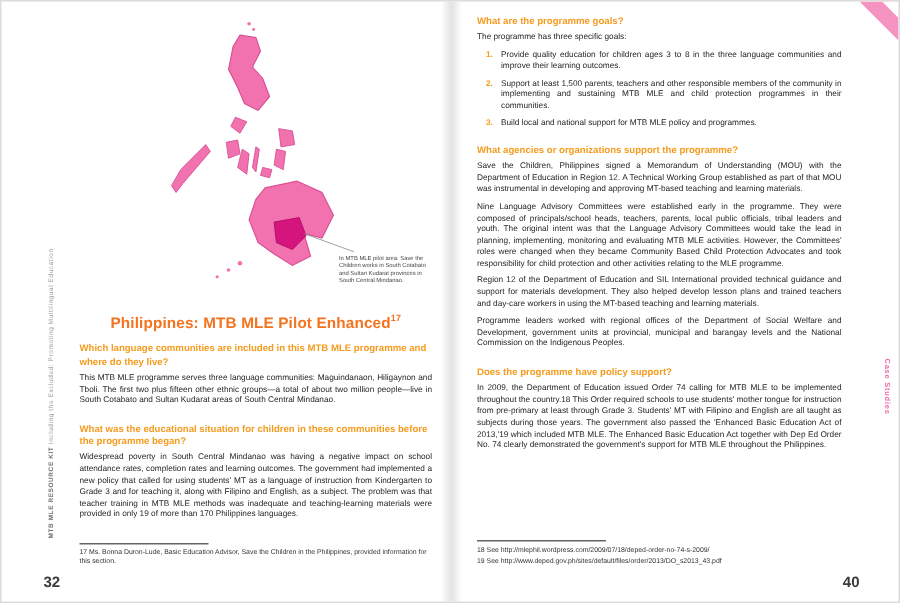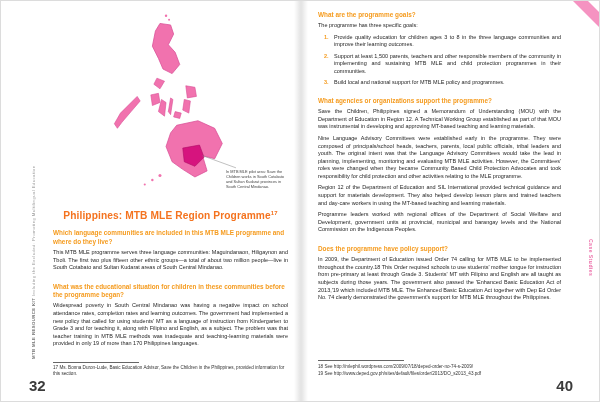--- a/index.html
+++ b/index.html
@@ -22,21 +22,21 @@
   .goal { display:flex; margin:0 0 3.5px 6px; }
   .goal-num { color:#F59B1E; font-weight:bold; font-size:5.5px; line-height:1.38; flex:none; width:10px; }
   .goal-text { font-size:5.5px; line-height:1.38; color:#1f1f1f; text-align:justify; }
 
   
   .footnote-block { margin-top:auto; }
   .fn-rule { width:86px; border-top:0.6px solid #666; margin-bottom:2.5px; }
   .fn { font-size:4.6px; color:#333; line-height:1.35; margin-bottom:1.5px; }
 
   
-  .pagenum { position:absolute; bottom:7px; font-size:15px; font-weight:bold; color:#3b3b3b; }
+  .pagenum { position:absolute; bottom:7px; font-size:10px; font-weight:bold; color:#3b3b3b; }
   .pagenum-left { left:28px; }
   .pagenum-right { right:26px; }
 
   
   .edge-left { position:absolute; left:30px; top:188px; height:170px;
                writing-mode:vertical-rl; transform:rotate(180deg);
                font-size:4.3px; color:#9a9a9a; letter-spacing:0.4px; white-space:nowrap; }
   .edge-left .bold-part { font-weight:bold; color:#6f6f6f; }
   .edge-right { position:absolute; right:5px; top:238px;
                 writing-mode:vertical-rl;
@@ -92,21 +92,21 @@
         <circle cx="96" cy="214" r="2" fill="#F172AE"></circle>
         <circle cx="86" cy="220" r="1.6" fill="#F172AE"></circle>
         <circle cx="76" cy="226" r="1.4" fill="#F172AE"></circle>
 
         <line x1="152" y1="188" x2="196" y2="204" stroke="#8a8a8a" stroke-width="0.7"></line>
       </svg>
       <div class="map-caption">In MTB MLE pilot area: Save the Children works in South Cotabato and Sultan Kudarat provinces in South Central Mindanao.</div>
     </div>
 
     <div class="article-title">
-      <span>Philippines: MTB MLE Region Programme</span><span class="sup">17</span>
+      <span>Philippines: MTB MLE Pilot Enhanced</span><span class="sup">17</span>
     </div>
 
     <div class="q">Which language communities are included in this MTB MLE programme and where do they live?</div>
     <p class="body-p">This MTB MLE programme serves three language communities: Maguindanaon, Hiligaynon and Tboli. The first two plus fifteen other ethnic groups—a total of about two million people—live in South Cotabato and Sultan Kudarat areas of South Central Mindanao.</p>
 
     <div class="q">What was the educational situation for children in these communities before the programme began?</div>
     <p class="body-p">Widespread poverty in South Central Mindanao was having a negative impact on school attendance rates, completion rates and learning outcomes. The government had implemented a new policy that called for using students' MT as a language of instruction from Kindergarten to Grade 3 and for teaching it, along with Filipino and English, as a subject. The problem was that teacher training in MTB MLE methods was inadequate and teaching-learning materials were provided in only 19 of more than 170 Philippines languages.</p>
 
     <div class="footnote-block">
       <div class="fn-rule"></div>

